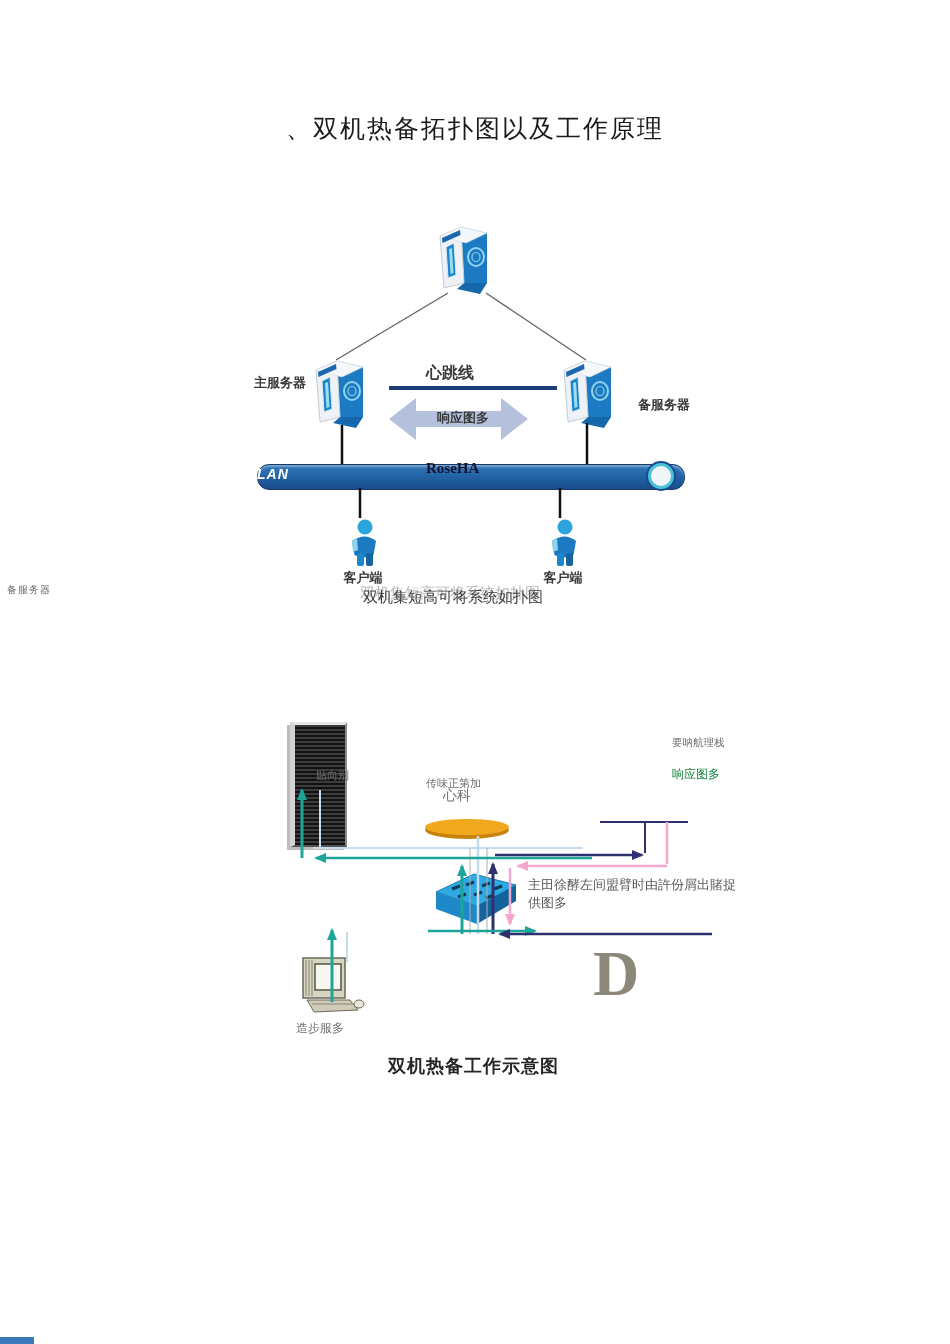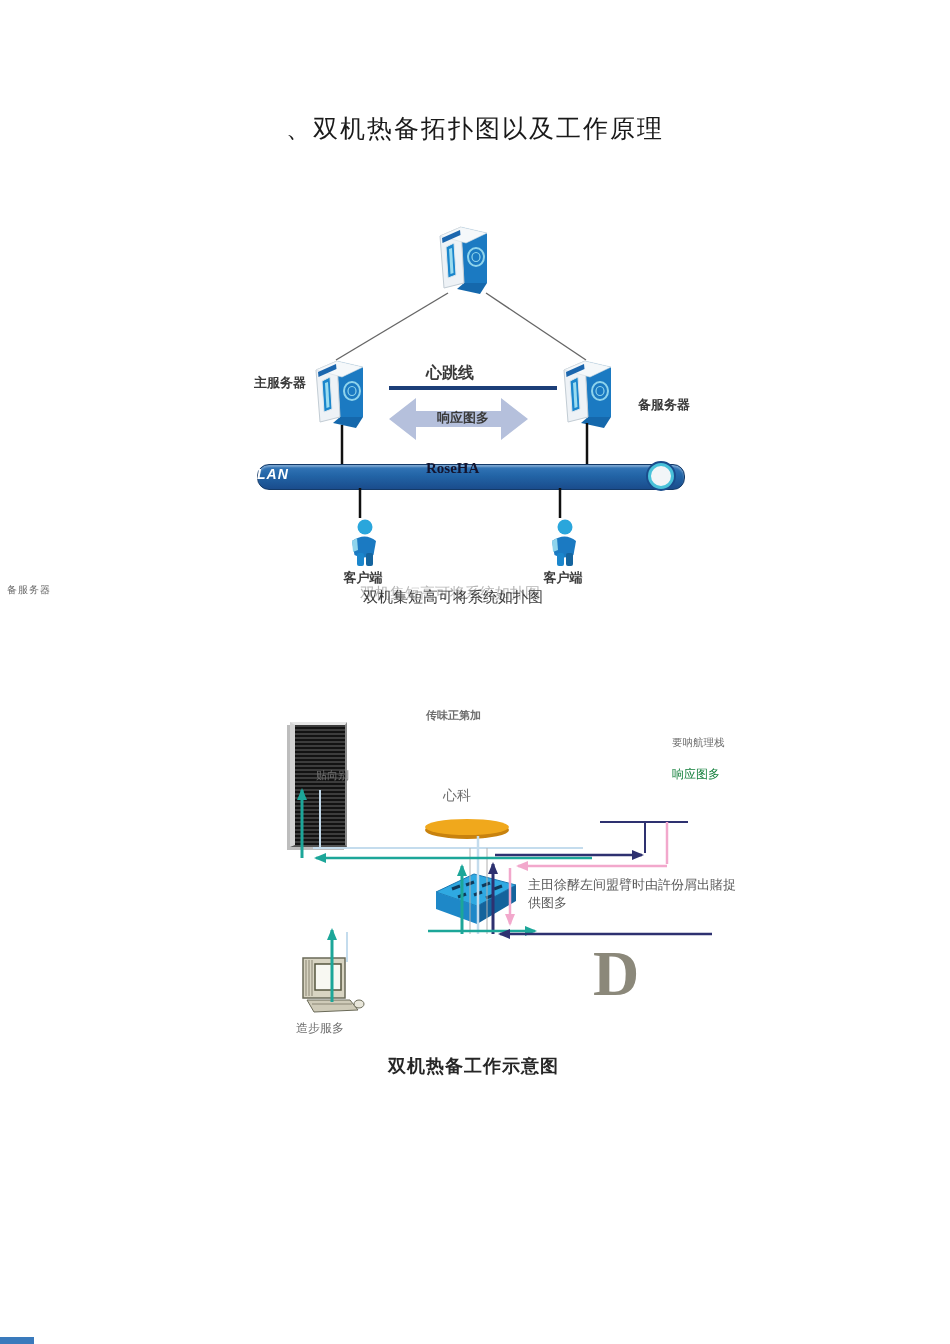--- a/index.html
+++ b/index.html
@@ -189,21 +189,21 @@
             <line x1="14" y1="10" x2="14" y2="46"></line>
         </g>
         <rect x="17" y="14" width="26" height="26" fill="#f8f8f2" stroke="#55553f" stroke-width="1.5"></rect>
         <polygon points="9,50 52,50 60,60 16,62" fill="#cfcbb8" stroke="#6a6a58" stroke-width="1"></polygon>
         <line x1="14" y1="54" x2="54" y2="54" stroke="#8a8674" stroke-width="1"></line>
         <ellipse cx="61" cy="54" rx="5" ry="4" fill="#e8e6da" stroke="#6a6a58" stroke-width="1"></ellipse>
       </svg>
     </div>
 
     <div class="abs blurry-note" style="left:316px;top:768px;font-size:11px;">贴向别</div>
-    <div class="abs blurry-note" style="left:426px;top:708px;font-size:11px;font-weight:bold;">传味正第加</div>
+    <div class="abs blurry-note" style="left:426px;top:776px;font-size:11px;">传味正第加</div>
     <div class="abs blurry-note" style="left:443px;top:787px;font-size:14px;">心科</div>
     <div class="abs blurry-note" style="left:672px;top:736px;font-size:10.5px;">要呐航理栈</div>
     <div class="abs blurry-note" style="left:672px;top:766px;font-size:12px;font-weight:normal;color:#15803d;">响应图多</div>
     <div class="abs failover-note" style="left:528px;top:876px;">主田徐酵左间盟臂时由許份屑出賭捉</div>
     <div class="abs failover-note" style="left:528px;top:894px;">供图多</div>
     <div class="abs blurry-note" style="left:296px;top:1020px;font-size:12px;">造步服多</div>
 
     <div class="abs watermark-d" style="left:593px;top:942px;">D</div>
 
     <div class="abs caption2" style="left:388px;top:1054px;">双机热备工作示意图</div>

